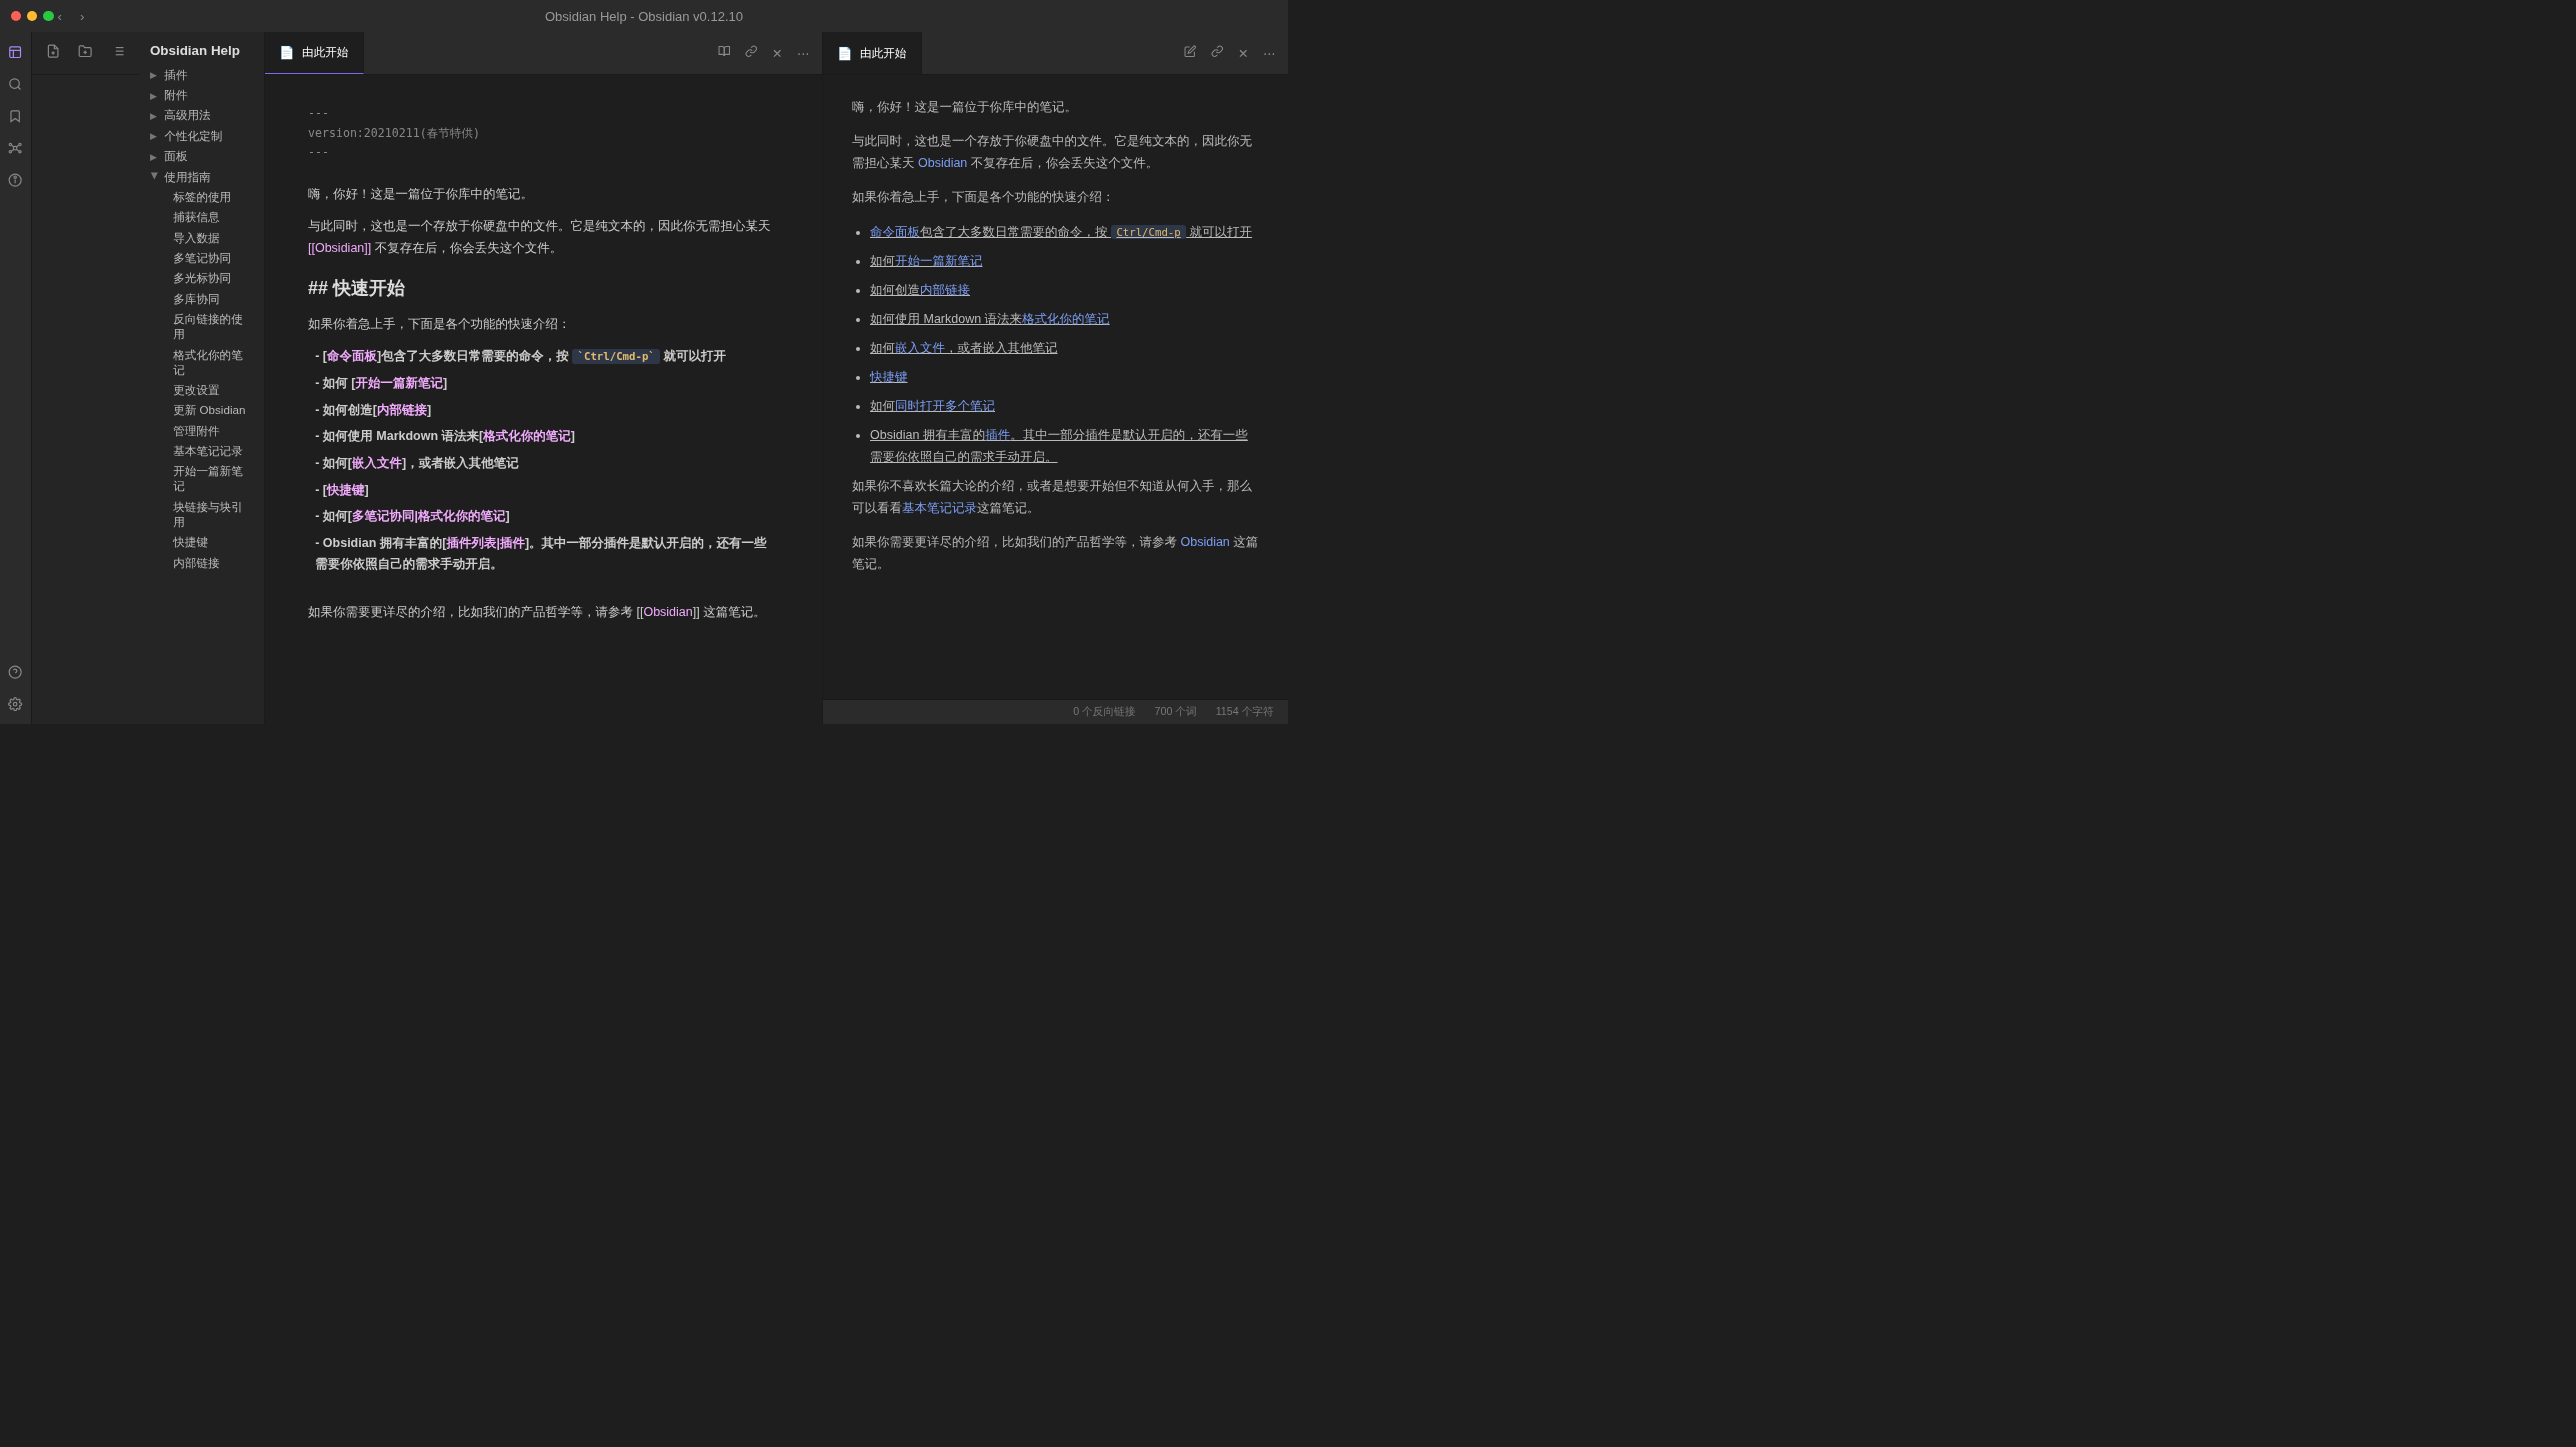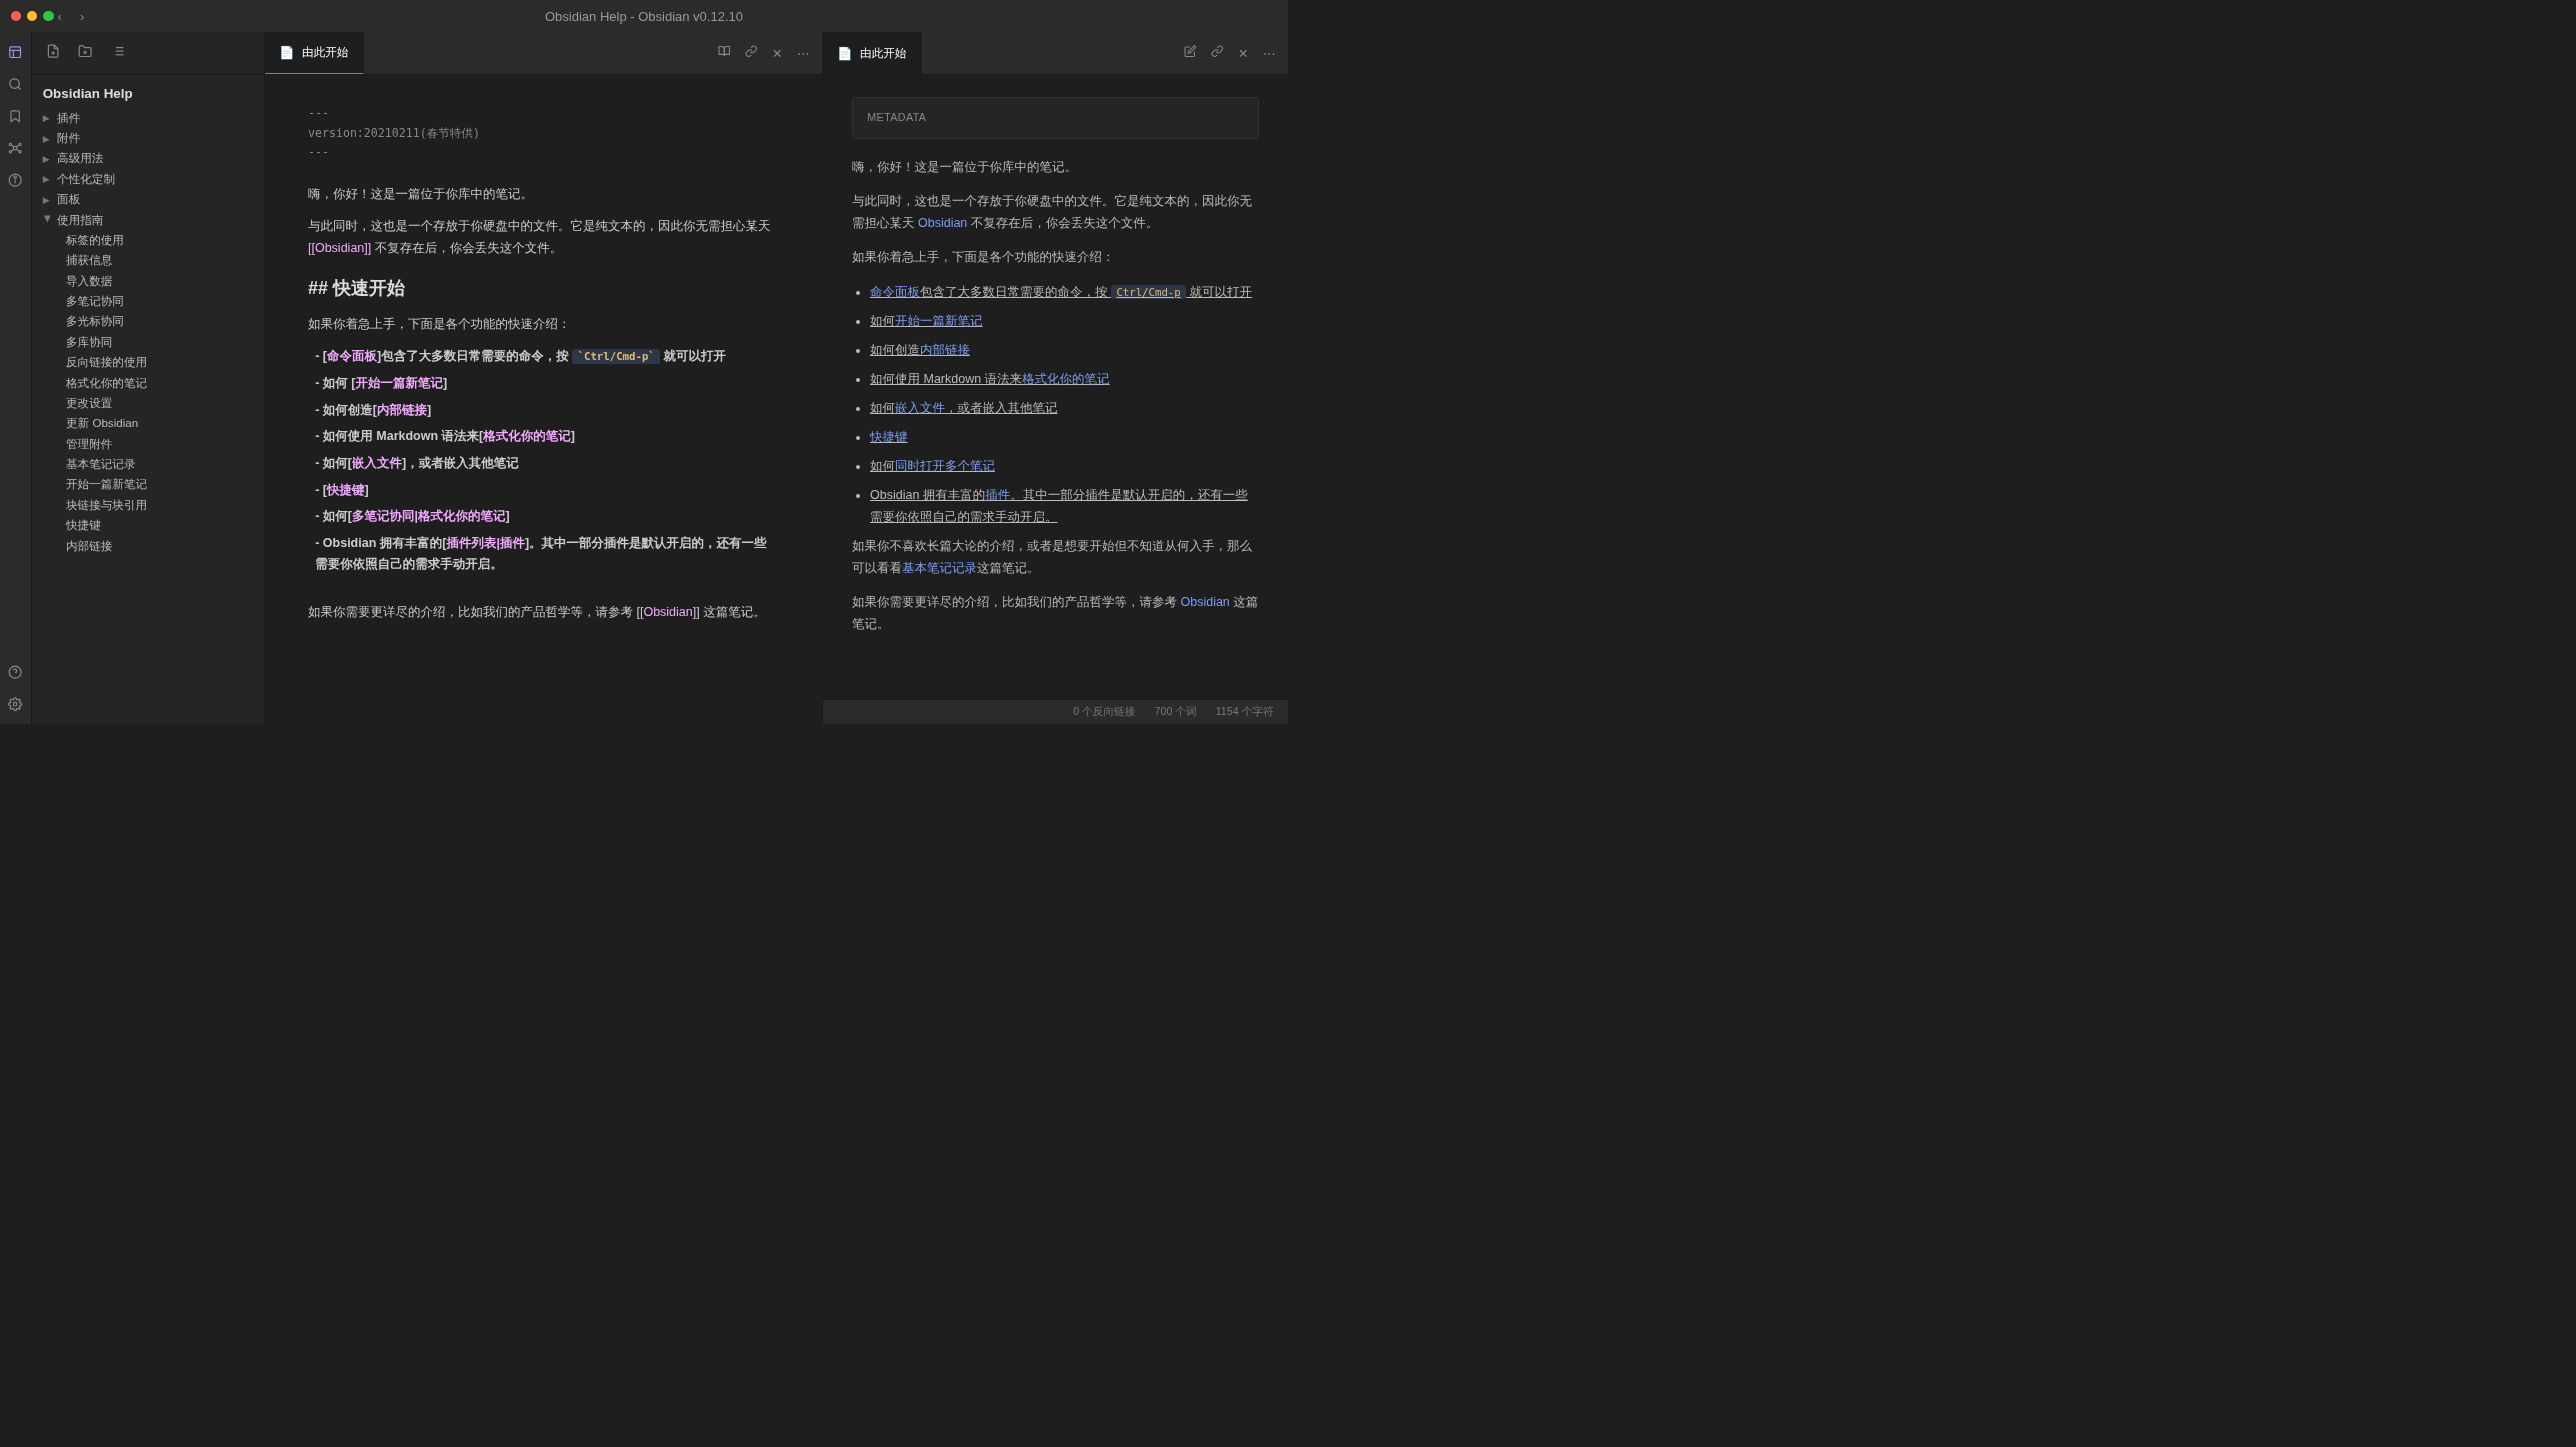--- a/index.html
+++ b/index.html
@@ -94,21 +94,21 @@
       gap: 7.2px;
       padding-bottom: 7.2px;
     }
 
     
     .sidebar {
       width: 233px;
       background: #252525;
       border-right: 0.9px solid #1a1a1a;
       display: flex;
-      flex-direction: column;
+      flex-direction: row;
       overflow: hidden;
     }
     .sidebar-toolbar {
       height: 43px;
       display: flex;
       align-items: center;
       padding: 0 10.7px;
       gap: 10.7px;
       border-bottom: 0.9px solid #1a1a1a;
     }
@@ -572,23 +572,20 @@
           <svg width="12.5" height="12.5" viewBox="0 0 24 24" fill="none" stroke="currentColor" stroke-width="2">
               <path d="M10 13a5 5 0 007.54.54l3-3a5 5 0 00-7.07-7.07l-1.72 1.71"></path>
               <path d="M14 11a5 5 0 00-7.54-.54l-3 3a5 5 0 007.07 7.07l1.71-1.71"></path>
             </svg>
         </button>
         <button class="tab-action-btn">✕</button>
         <button class="tab-action-btn">⋯</button>
       </div>
     </div>
     <div class="preview-body">
-      <div class="metadata-box">
-        <span>METADATA</span>
-      </div>
       <p>嗨，你好！这是一篇位于你库中的笔记。</p>
       <p>与此同时，这也是一个存放于你硬盘中的文件。它是纯文本的，因此你无需担心某天 <a class="preview-link">Obsidian</a> 不复存在后，你会丢失这个文件。</p>
       <p>如果你着急上手，下面是各个功能的快速介绍：</p>
       <ul>
         <li><a class="preview-link">命令面板</a>包含了大多数日常需要的命令，按 <span class="preview-inline-code">Ctrl/Cmd-p</span> 就可以打开</li>
         <li>如何<a class="preview-link">开始一篇新笔记</a></li>
         <li>如何创造<a class="preview-link">内部链接</a></li>
         <li>如何使用 Markdown 语法来<a class="preview-link">格式化你的笔记</a></li>
         <li>如何<a class="preview-link">嵌入文件</a>，或者嵌入其他笔记</li>
         <li><a class="preview-link">快捷键</a></li>

